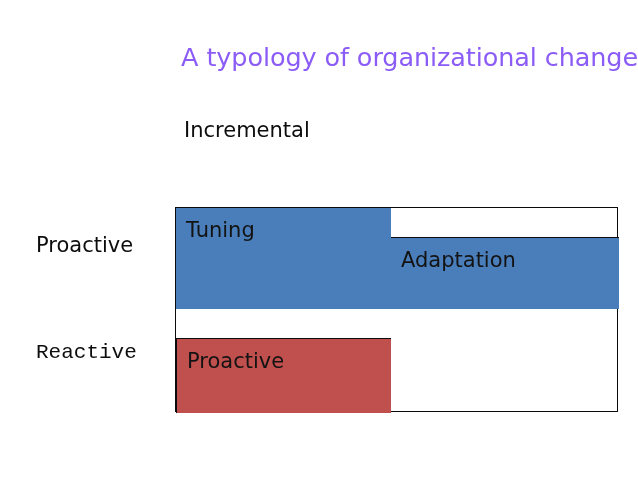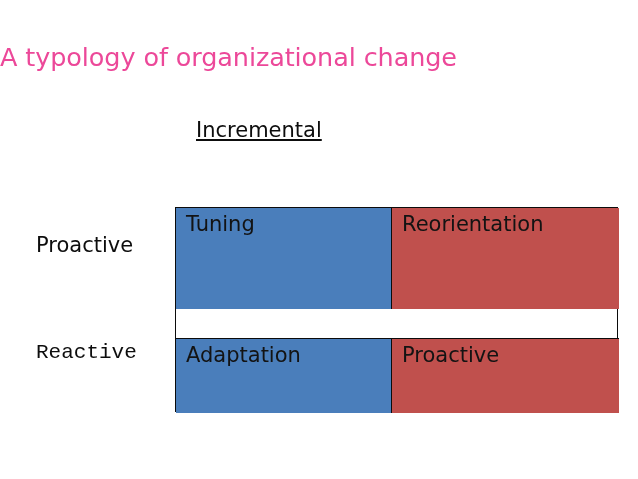--- a/index.html
+++ b/index.html
@@ -23,40 +23,40 @@
     width: 638px;
     height: 479px;
   }
 
   
   .title {
     position: absolute;
     left: 0;
     top: 42px;
     width: 638px;
-    text-align: left;
+    text-align: right;
     font-size: 25.5px;
     line-height: 30px;
     font-weight: 400;
-    color: #ec4899;
+    color: #8b5cf6;
     letter-spacing: -0.1px;
     white-space: nowrap;
   }
 
   
   .col-head {
     position: absolute;
     top: 117px;
     font-size: 21px;
     line-height: 26px;
     font-weight: 400;
     color: #0d0d0d;
     white-space: nowrap;
   }
-  .col-head-incremental      { left: 196px; text-decoration: underline; }
+  .col-head-incremental      { left: 184px; }
   .col-head-transformational { left: 392px; }
 
   
   .row-label {
     position: absolute;
     left: 36px;
     font-size: 21px;
     line-height: 26px;
     font-weight: 400;
     color: #0d0d0d;
@@ -76,21 +76,21 @@
     display: grid;
     grid-template-columns: 215px 228px;
     grid-template-rows: 101px 104px;
     border: 1.3px solid #0b0b0b;
     box-sizing: border-box;
   }
 
   .cell {
     position: relative;
     box-sizing: border-box;
-    padding: 3px 0 0 10px;
+    padding: 9px 0 0 10px;
     font-size: 21px;
     line-height: 26px;
     color: #131313;
     white-space: nowrap;
     overflow: hidden;
   }
   .cell-blue { background: #4a7ebb; }
   .cell-red  { background: #c0504d; }
 
   
@@ -108,21 +108,20 @@
 
 
   <div class="row-label row-label-proactive">Proactive</div>
 
   <div class="row-label row-label-reactive">Reactive</div>
 
   <div class="matrix">
 
     <div class="cell cell-blue cell-r0c0">Tuning</div>
 
-    <div class="cell cell-red cell-r0c1">Reorientation</div>
 
     <div class="cell cell-blue cell-r1c0">Adaptation</div>
 
     <div class="cell cell-red cell-r1c1">Proactive</div>
 
   </div>
 
 </div>
 
 </body></html>

